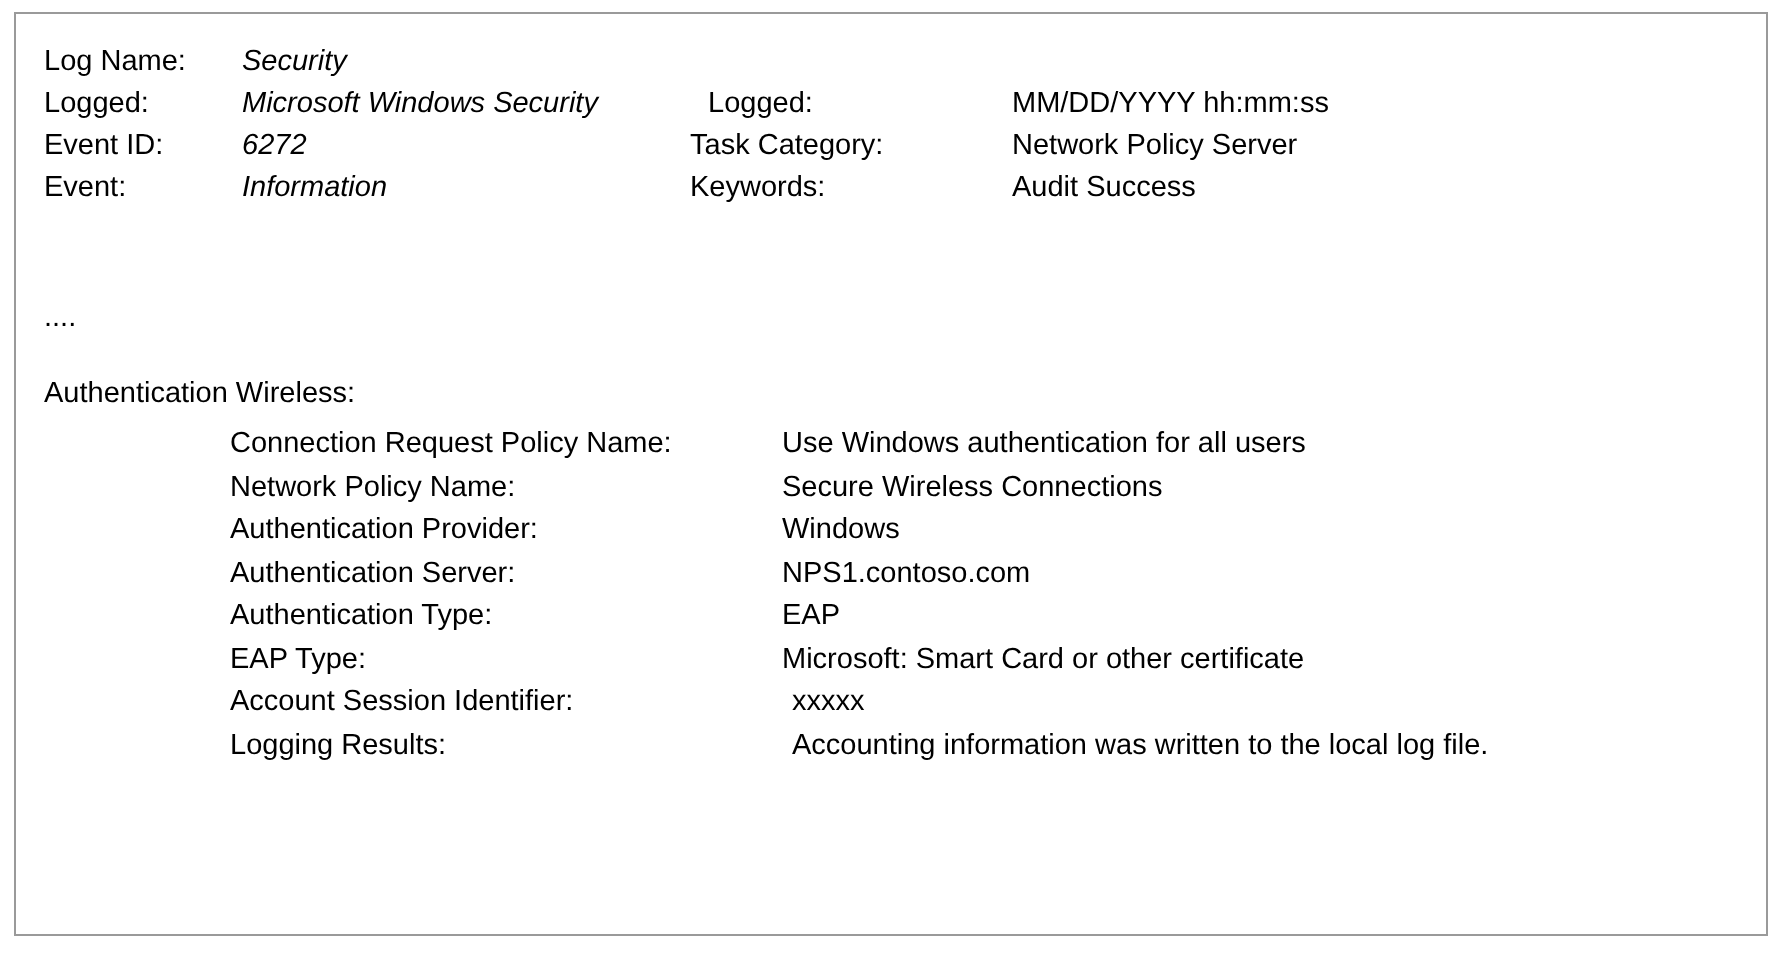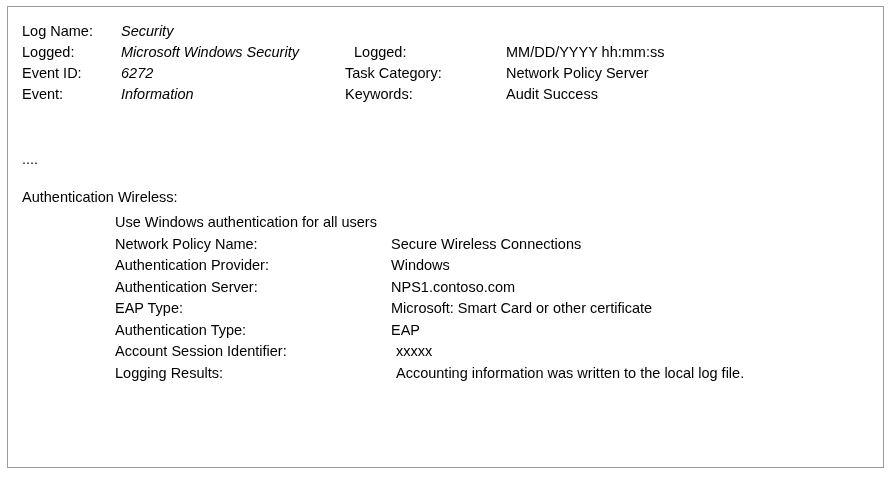--- a/index.html
+++ b/index.html
@@ -140,46 +140,47 @@
 
   <div class="body-line">....</div>
 
   <div class="spacer-3"></div>
 
   <div class="details-title">Authentication Wireless:</div>
 
   <div class="details-list">
 
     <div class="drow">
+      <span class="d-label">Connection Request Policy Name:</span>
       <span class="d-value">Use Windows authentication for all users</span>
     </div>
 
     <div class="drow">
       <span class="d-label">Network Policy Name:</span>
       <span class="d-value">Secure Wireless Connections</span>
     </div>
 
     <div class="drow">
       <span class="d-label">Authentication Provider:</span>
       <span class="d-value">Windows</span>
     </div>
 
     <div class="drow">
       <span class="d-label">Authentication Server:</span>
       <span class="d-value">NPS1.contoso.com</span>
     </div>
 
     <div class="drow">
-      <span class="d-label">EAP Type:</span>
-      <span class="d-value">Microsoft: Smart Card or other certificate</span>
+      <span class="d-label">Authentication Type:</span>
+      <span class="d-value">EAP</span>
     </div>
 
     <div class="drow">
-      <span class="d-label">Authentication Type:</span>
-      <span class="d-value">EAP</span>
+      <span class="d-label">EAP Type:</span>
+      <span class="d-value">Microsoft: Smart Card or other certificate</span>
     </div>
 
     <div class="drow">
       <span class="d-label">Account Session Identifier:</span>
       <span class="d-value pad">xxxxx</span>
     </div>
 
     <div class="drow">
       <span class="d-label">Logging Results:</span>
       <span class="d-value pad">Accounting information was written to the local log file.</span>

